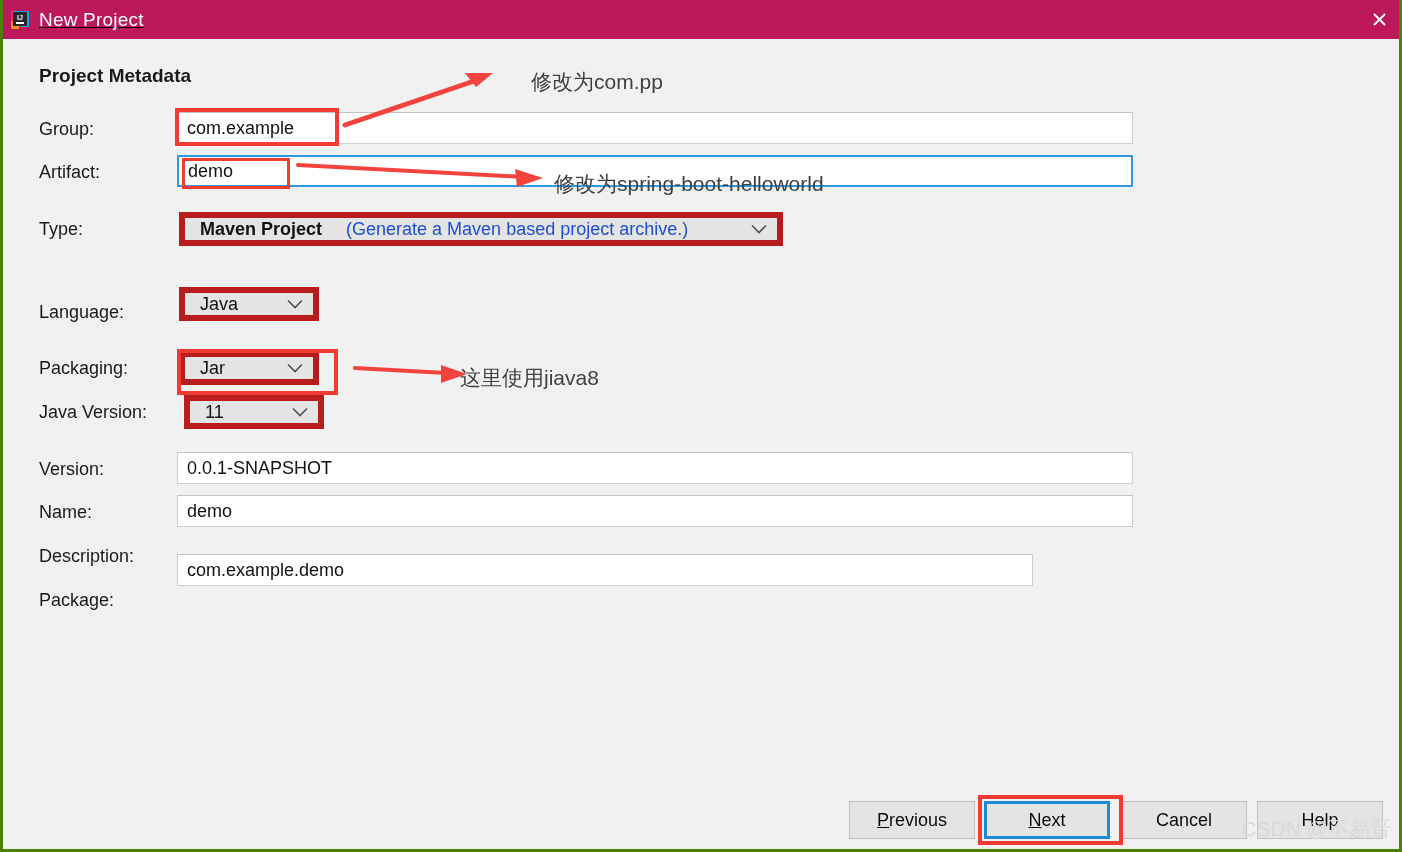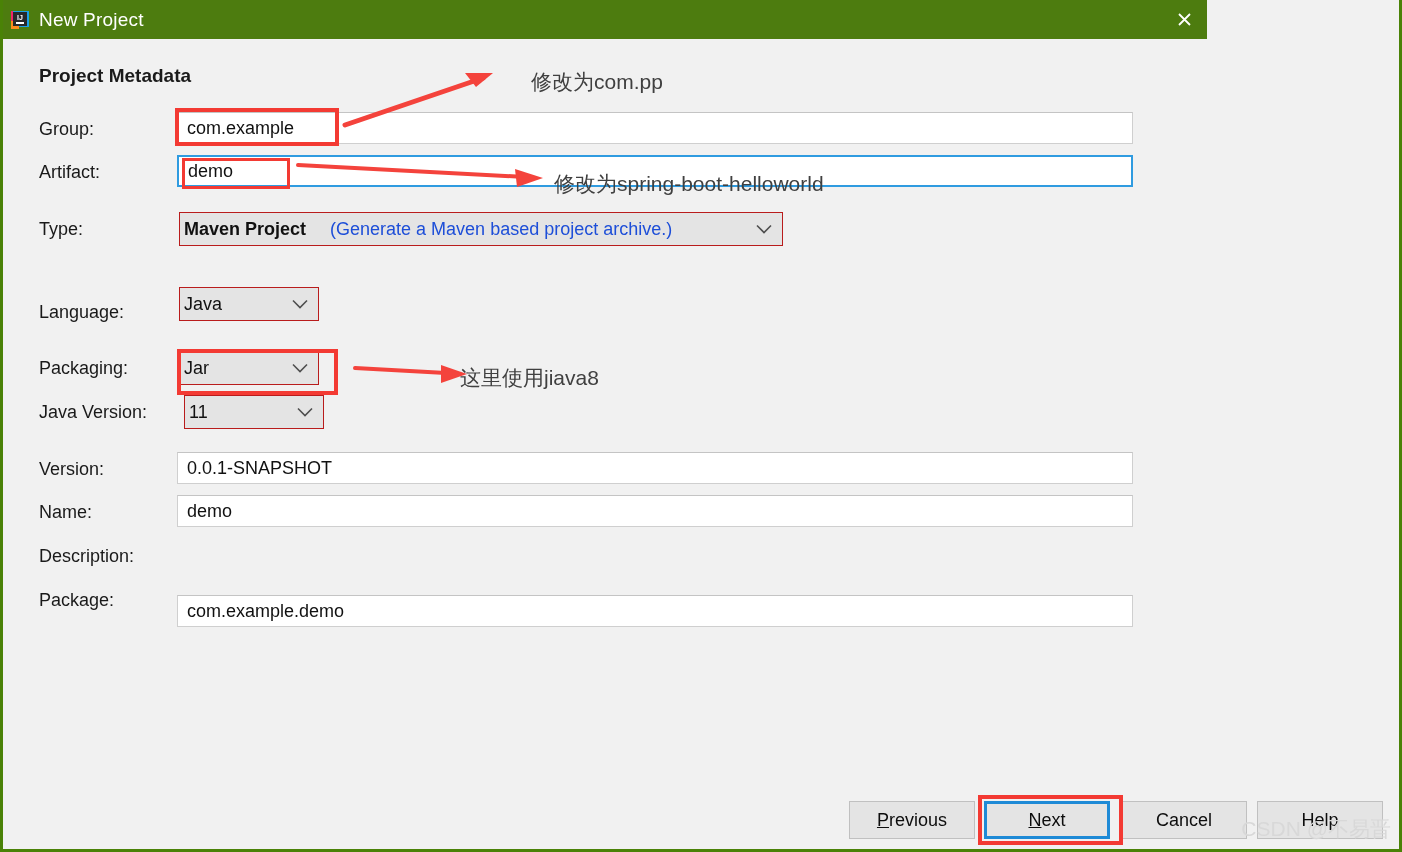--- a/index.html
+++ b/index.html
@@ -20,25 +20,26 @@
     border-left: 3px solid #4a8207;
     border-right: 3px solid #4a8207;
     border-bottom: 3px solid #4a8207;
   }
 
   
   #titlebar {
     position: absolute;
     left: -3px;
     top: 0;
-    width: 1207px;
+    width: 1402px;
     height: 39px;
-    background: #4d7c0f;
-    display: flex;
-    align-items: center;
+    background: #be185d;
+    display: flex;
+    align-items: center;
+    text-decoration: underline;
   }
   #app-icon {
     width: 20px;
     height: 20px;
     margin-left: 10px;
     position: relative;
     flex: none;
   }
   #app-title {
     color: #ffffff;
@@ -94,26 +95,26 @@
     padding-left: 9px;
     height: 32px;
   }
   .text-field.focused {
     border: 2px solid #2f9be0;
   }
   .combo {
     position: absolute;
     box-sizing: border-box;
     background: #e4e4e4;
-    border: 1px solid #b91c1c;
+    border: 6px solid #b91c1c;
     display: flex;
     align-items: center;
     font-size: 18px;
     color: #111111;
-    padding-left: 4px;
+    padding-left: 15px;
     height: 34px;
   }
   .combo .chev {
     position: absolute;
     right: 10px;
     top: 50%;
     transform: translateY(-50%);
     display: block;
   }
   .combo-hint {
@@ -245,21 +246,21 @@
 
     <div class="row-label" style="left:36px; top:420px;">Version:</div>
     <div class="text-field" style="left:174px; top:374px; width:956px; margin-top:39px;">0.0.1-SNAPSHOT</div>
 
     <div class="row-label" style="left:36px; top:463px;">Name:</div>
     <div class="text-field" style="left:174px; top:417px; width:956px; margin-top:39px;">demo</div>
 
     <div class="row-label" style="left:36px; top:507px;">Description:</div>
 
     <div class="row-label" style="left:36px; top:551px;">Package:</div>
-    <div class="text-field" style="left:174px; top:517px; width:956px; margin-top:39px;">com.example.demo</div>
+    <div class="text-field" style="left:174px; top:476px; width:856px; margin-top:39px;">com.example.demo</div>
 
     <div class="dlg-btn" style="left:846px; top:762px; width:126px;">
       <span class="mnemonic">P</span>
         <span>revious</span>
     </div>
     <div class="dlg-btn focused" style="left:981px; top:762px; width:126px;">
       <span class="mnemonic">N</span>
         <span>ext</span>
     </div>
     <div class="dlg-btn" style="left:1118px; top:762px; width:126px;">

